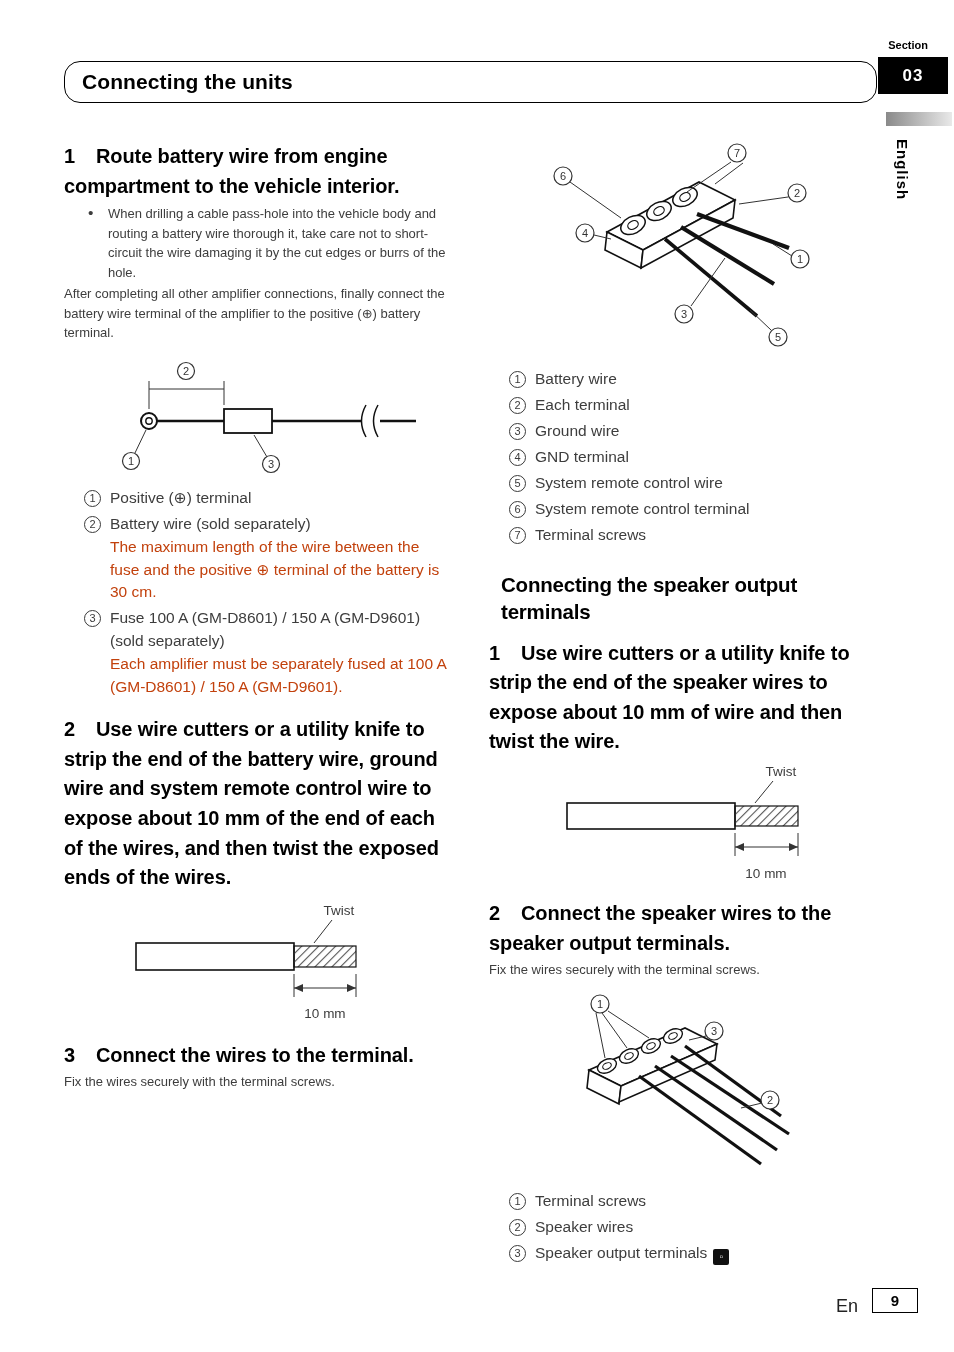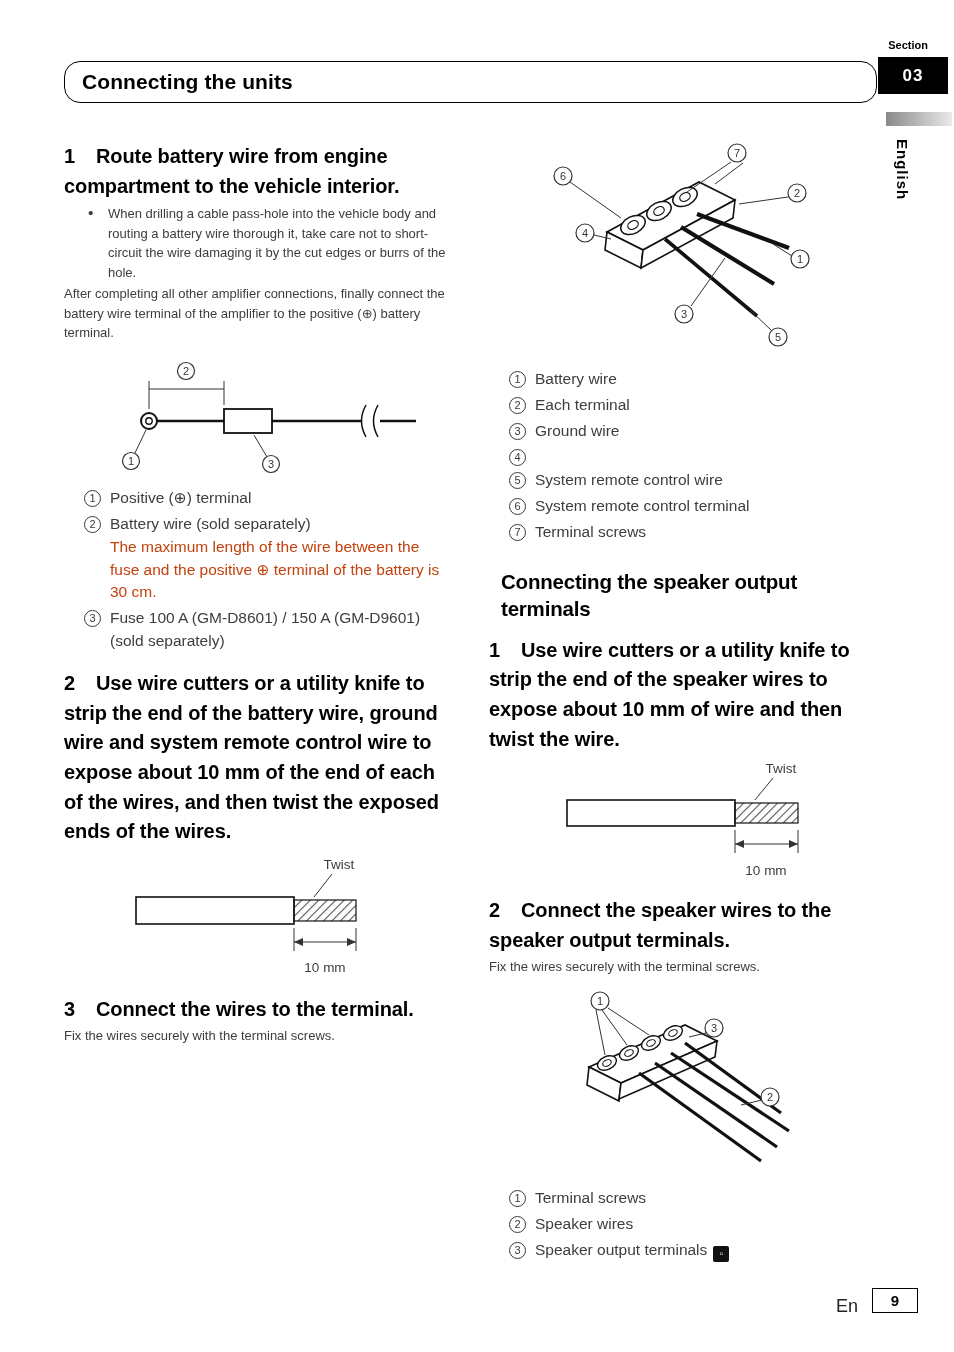--- a/index.html
+++ b/index.html
@@ -145,20 +145,21 @@
         <span class="cnum">2</span>
         <div class="citem-body">
             <div class="citem-text">Battery wire (sold separately)</div>
             <div class="citem-note">The maximum length of the wire between the fuse and the positive ⊕ terminal of the battery is 30 cm.</div>
           </div>
       </div>
       <div class="clist-item">
         <span class="cnum">3</span>
         <div class="citem-body">
             <div class="citem-text">Fuse 100 A (GM-D8601) / 150 A (GM-D9601) (sold separately)</div>
+            <div class="citem-note">Each amplifier must be separately fused at 100 A (GM-D8601) / 150 A (GM-D9601).</div>
           </div>
       </div>
     </div>
 
     <p class="step-head mb8"><span class="step-num">2</span><span>Use wire cutters or a utility knife to strip the end of the battery wire, ground wire and system remote control wire to expose about 10 mm of the end of each of the wires, and then twist the exposed ends of the wires.</span></p>
 
     <svg class="diag2" width="300" height="128" viewBox="0 0 300 128">
       <defs>
         <pattern id="hatchA" width="6" height="6" patternUnits="userSpaceOnUse" patternTransform="rotate(45)">
           <line x1="0" y1="0" x2="0" y2="6" stroke="#555" stroke-width="2.2"></line>
@@ -236,20 +237,23 @@
           </div>
       </div>
       <div class="clist-item">
         <span class="cnum">3</span>
         <div class="citem-body">
             <div class="citem-text">Ground wire</div>
           </div>
       </div>
       <div class="clist-item">
         <span class="cnum">4</span>
+        <div class="citem-body">
+            <div class="citem-text">GND terminal</div>
+          </div>
       </div>
       <div class="clist-item">
         <span class="cnum">5</span>
         <div class="citem-body">
             <div class="citem-text">System remote control wire</div>
           </div>
       </div>
       <div class="clist-item">
         <span class="cnum">6</span>
         <div class="citem-body">

